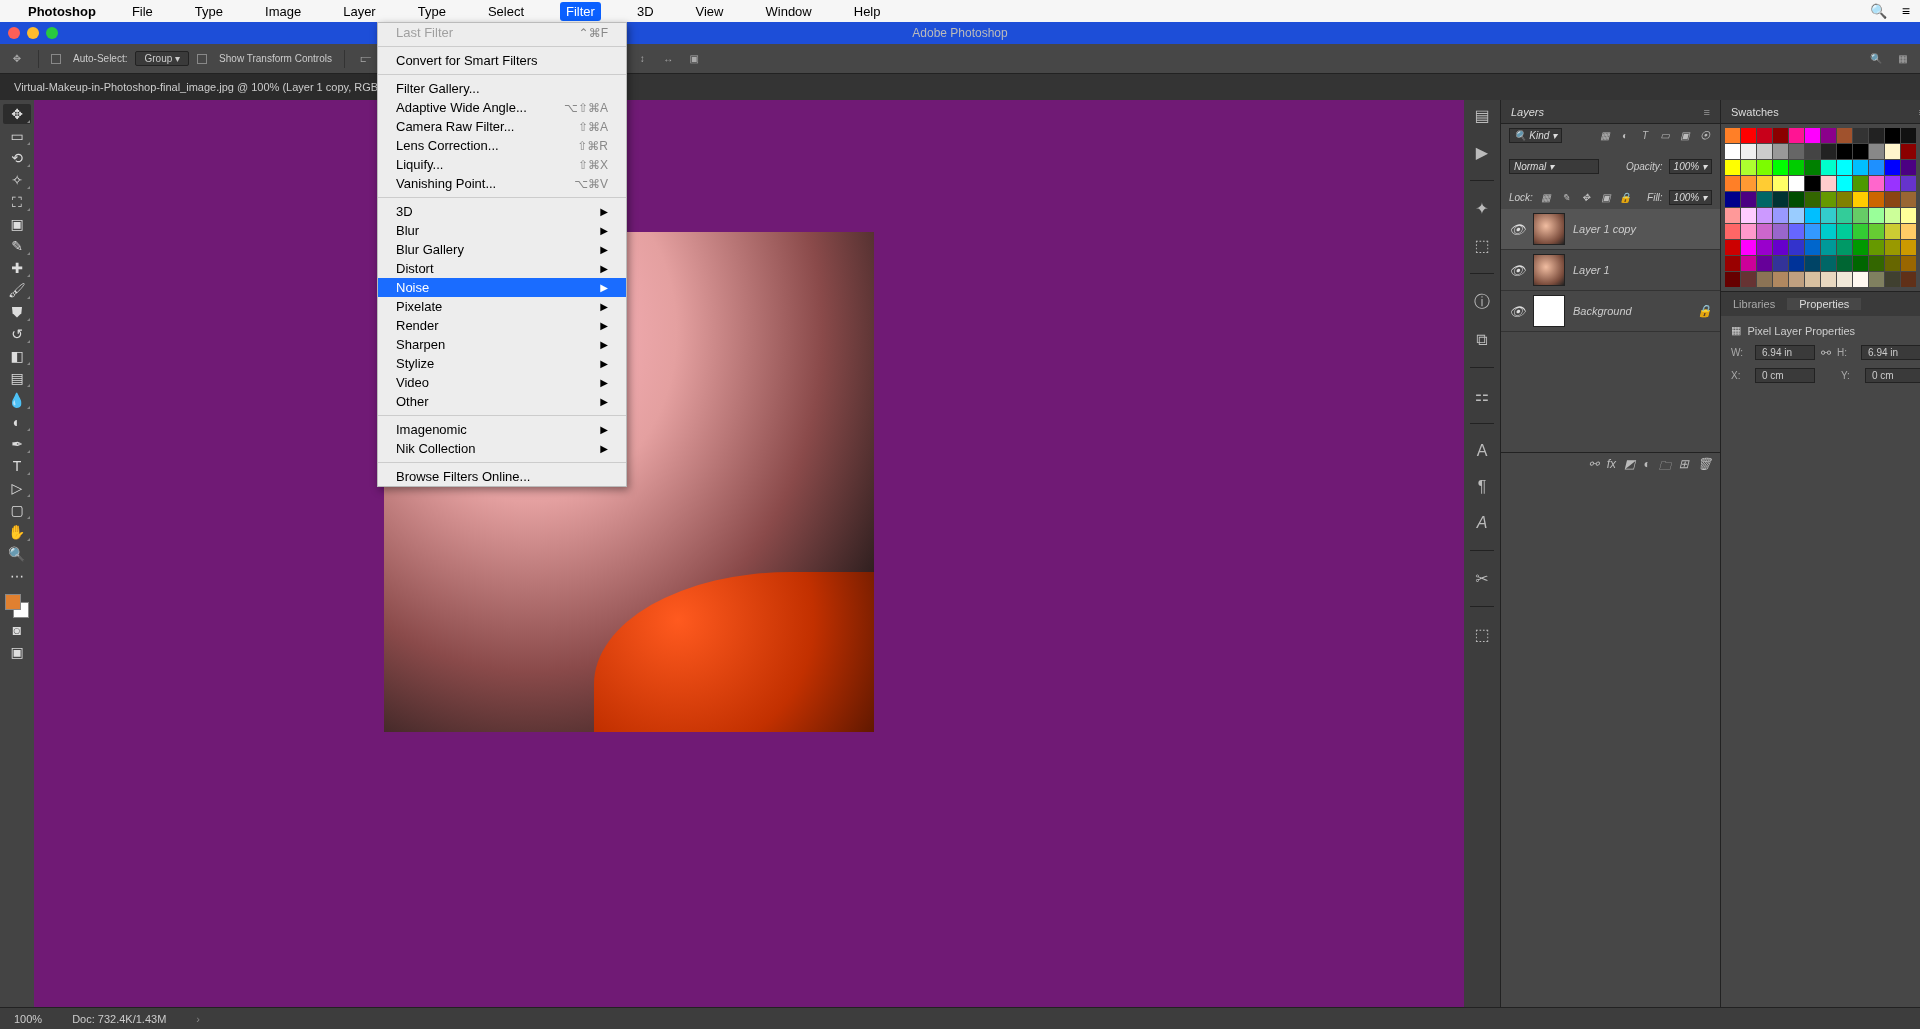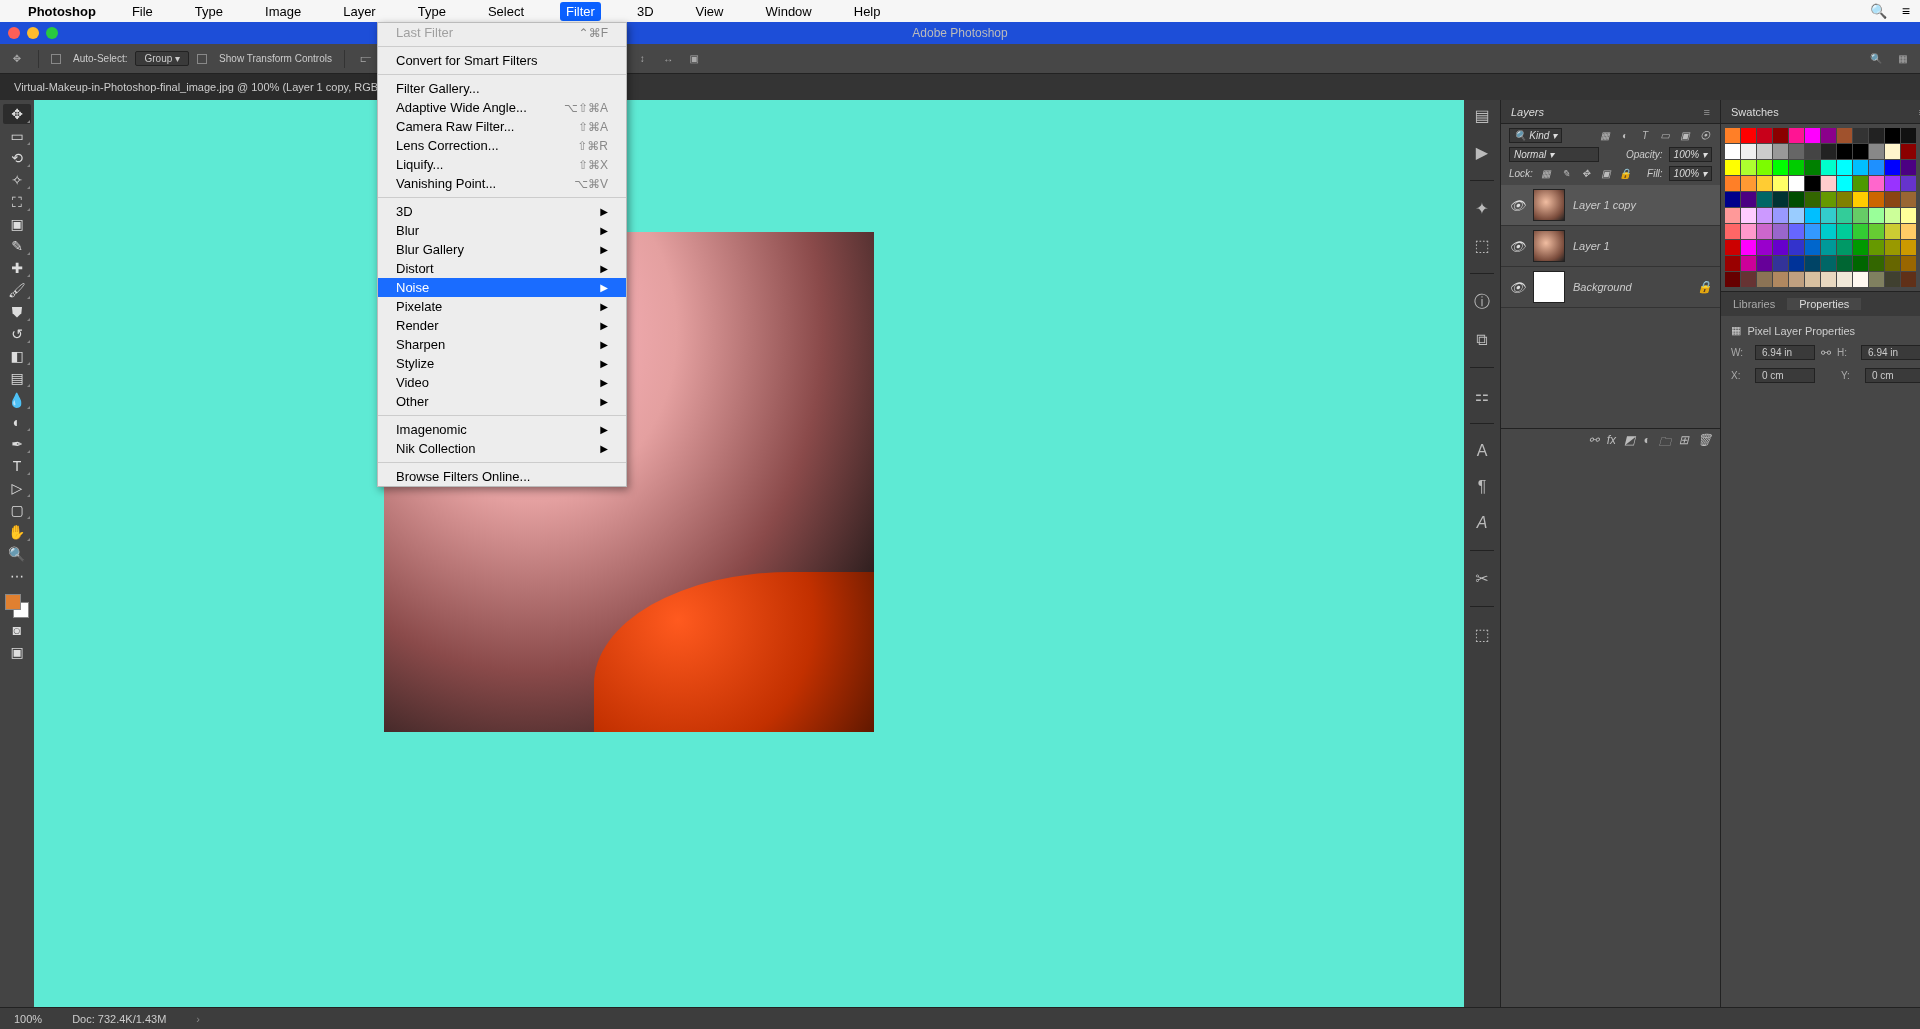--- a/index.html
+++ b/index.html
@@ -35,21 +35,21 @@
 
 .workarea { display: flex; height: calc(100% - 22px - 22px - 30px - 26px - 22px); }
 .ltoolbar { width: 34px; background: #444; display: flex; flex-direction: column; align-items: center; padding-top: 4px; gap: 2px; }
 .ltoolbar .tool { width: 28px; height: 20px; display: flex; align-items: center; justify-content: center; color: #ddd; font-size: 14px; border-radius: 2px; position: relative; }
 .ltoolbar .tool.active { background: #2c2c2c; }
 .ltoolbar .tri { position: absolute; right: 1px; bottom: 1px; width: 0; height: 0; border-left: 3px solid transparent; border-bottom: 3px solid #888; }
 .ltoolbar .swatches { margin-top: 6px; position: relative; width: 24px; height: 24px; }
 .ltoolbar .swatches .fg { position: absolute; width: 16px; height: 16px; background: #e08030; border: 1px solid #888; left: 0; top: 0; z-index: 2; }
 .ltoolbar .swatches .bg { position: absolute; width: 16px; height: 16px; background: #fff; border: 1px solid #888; right: 0; bottom: 0; }
 
-.canvas { flex: 1; background: #5eead4; position: relative; }
+.canvas { flex: 1; background: #701a75; position: relative; }
 .image { position: absolute; left: 350px; top: 132px; width: 490px; height: 500px; background: radial-gradient(ellipse at 30% 20%, #ffb6c1, #e4a0a0 30%, #8a4a4a 60%, #111 90%); overflow: hidden; }
 .image .rose { position: absolute; right: 0; bottom: 0; width: 280px; height: 160px; background: radial-gradient(circle at 30% 30%, #ff5a1f, #c23000 60%, #601800); border-top-left-radius: 70%; }
 
 
 .dropdown { position: absolute; background: #ededed; color: #000; font-size: 13px; box-shadow: 2px 3px 8px rgba(0,0,0,.4); border: 1px solid #bbb; z-index: 100; }
 .dropdown .item { padding: 2px 18px 2px 18px; display: flex; justify-content: space-between; align-items: center; white-space: nowrap; gap: 30px; }
 .dropdown .item.disabled { color: #a0a0a0; }
 .dropdown .item.hi { background: #1a6cff; color: #fff; }
 .dropdown .div { height: 1px; background: #ccc; margin: 4px 0; }
 .dropdown .sub { color: inherit; font-size: 10px; }
@@ -59,21 +59,21 @@
 .rdock { width: 36px; background: #3d3d3d; display: flex; flex-direction: column; align-items: center; padding-top: 6px; gap: 18px; color: #bbb; font-size: 16px; }
 .rdock .grp-sep { height: 1px; width: 24px; background: #222; }
 
 
 .panels { width: 420px; background: #474747; display: flex; }
 .pcol { flex: 1; display: flex; flex-direction: column; border-left: 1px solid #222; }
 .ptab { height: 24px; background: #3a3a3a; display: flex; align-items: center; padding: 0 10px; font-size: 11px; color: #ddd; border-bottom: 1px solid #222; justify-content: space-between; }
 .ptab .more { color: #999; }
 
 .layers-panel { flex: 0 0 auto; }
-.layers-opts { padding: 4px 8px; display: flex; flex-direction: column; gap: 4px; }
+.layers-opts { padding: 4px 8px; display: flex; flex-direction: column; gap: 16px; }
 .layers-opts .row { display: flex; align-items: center; gap: 6px; font-size: 10px; }
 .layers-opts .row .mini { width: 14px; height: 14px; display: inline-flex; align-items: center; justify-content: center; color: #bbb; border: 1px solid transparent; }
 .layers-opts select, .layers-opts .field { background: #3a3a3a; border: 1px solid #222; color: #ddd; font-size: 10px; padding: 1px 4px; }
 .layer-list { }
 .layer { display: flex; align-items: center; padding: 4px 8px; gap: 8px; border-bottom: 1px solid #333; }
 .layer.sel { background: #555; }
 .layer .eye { width: 16px; font-size: 13px; color: #ddd; }
 .layer .thumb { width: 32px; height: 32px; background: #fff; border: 1px solid #222; }
 .layer .thumb.face { background: radial-gradient(circle at 40% 40%, #f1bda1, #7a4c3c 70%, #222); }
 .layer .lock { margin-left: auto; font-size: 12px; color: #bbb; }

